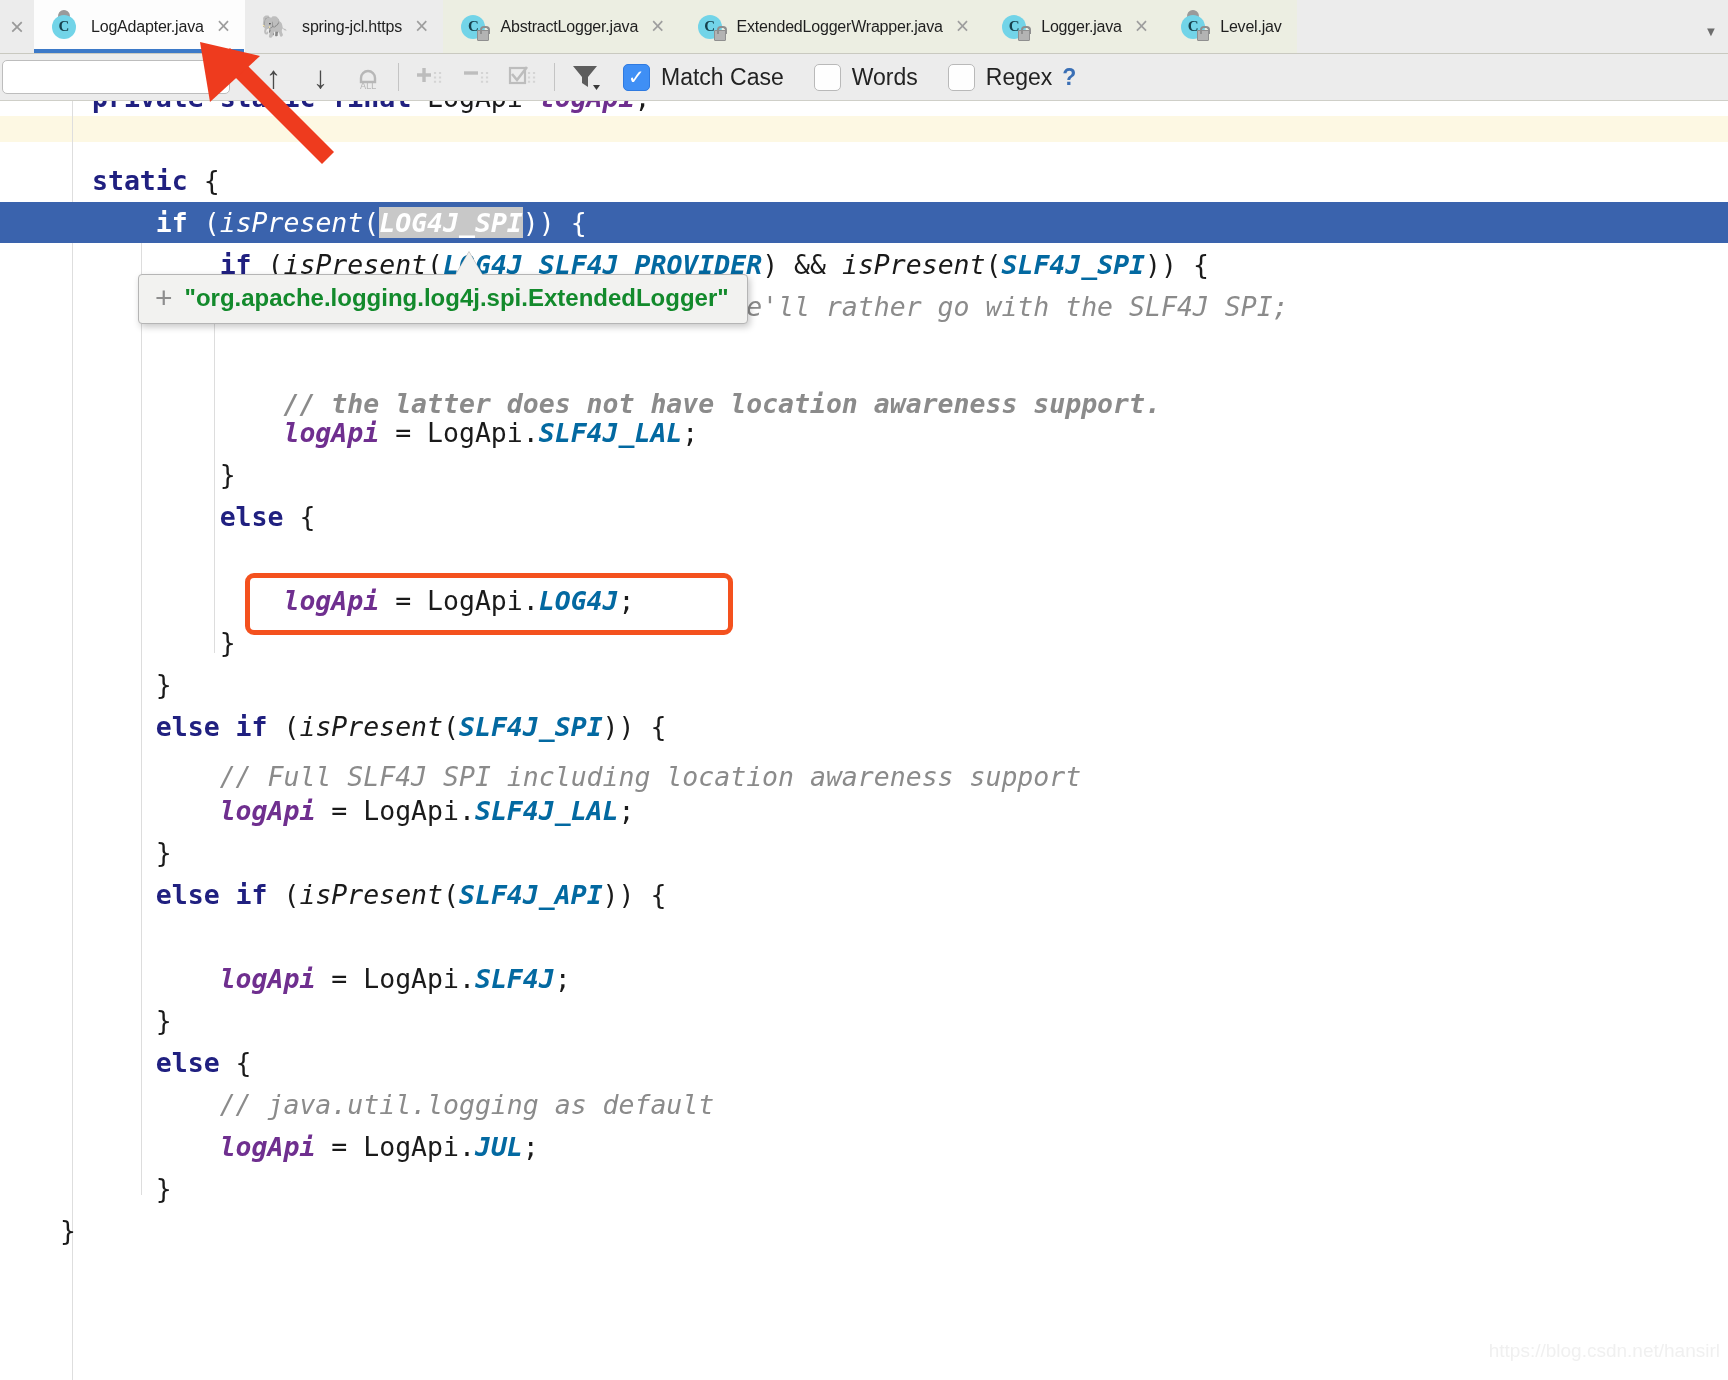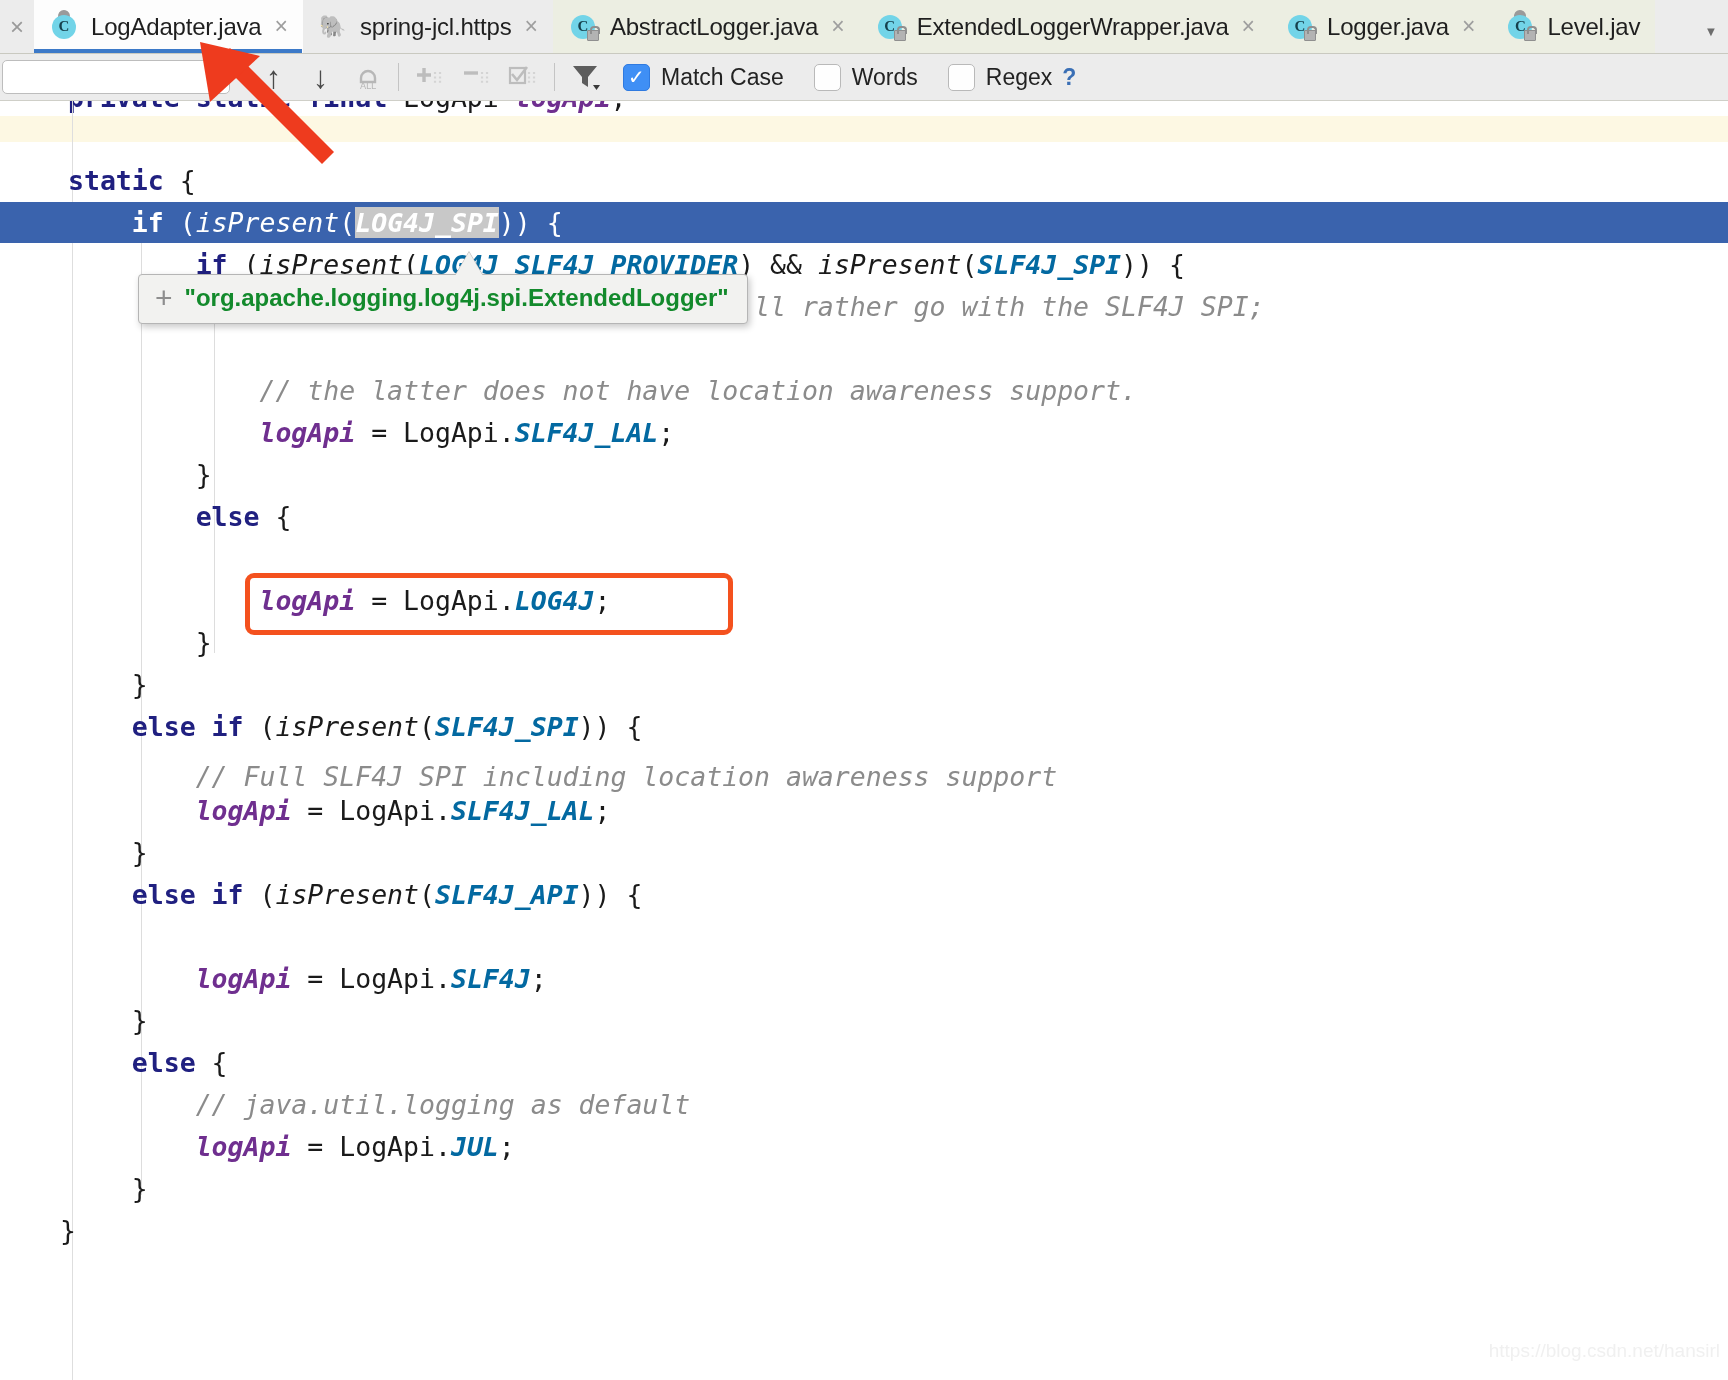--- a/index.html
+++ b/index.html
@@ -38,21 +38,21 @@
   }
   .tab.active {
     background: #fdfdfd;
   }
   .tab.plain { background: #ececec; }
   .tab-underline {
     position: absolute; left: 0; right: 0; bottom: 0; height: 4px;
     background: #3c79c8;
   }
   .tab-label {
-    font-size: 24px; color: #1f1f1f; letter-spacing: -0.2px;
+    font-size: 16px; color: #1f1f1f; letter-spacing: -0.2px;
   }
   .tab-x {
     color: #9e9e9e; font-size: 23px; font-weight: 300; line-height: 1;
     padding-left: 2px;
   }
   .ic { position: relative; width: 30px; height: 30px; flex: 0 0 30px; }
   .ic-class {
     position: absolute; left: 2px; top: 3px;
     width: 24px; height: 24px; border-radius: 50%;
     background: #72d4e8;
@@ -158,21 +158,21 @@
   }
   .gutter-line {
     position: absolute; left: 72px; top: 0; bottom: 0;
     width: 1px; background: #dedede;
   }
   .code-line {
     position: absolute; left: 0; right: 0;
     height: 41.5px;
     white-space: pre;
     line-height: 41.5px;
-    padding-left: 68px;
+    padding-left: 92px;
     color: #1a1a1a;
   }
   .band-yellow {
     position: absolute; left: 0; right: 0;
     background: #fdf8e3;
   }
   .band-blue {
     position: absolute; left: 0; right: 0;
     background: #3a63ad;
   }
@@ -396,21 +396,21 @@
   <div class="indent-guide" style="left:214px; top:184px; height:368px;"></div>
   <div class="indent-guide" style="left:141px; top:594px; height:500px;"></div>
 
   <div class="code-line" style="top:59px;"><span class="kw">static</span><span class="plain-t"> {</span></div>
 
   <div class="code-line on-blue" style="top:101px;"><span class="plain-t" style="color:transparent;">    </span><span class="kw" style="color:#fff;">if</span><span class="on-blue"> (</span><span class="mth" style="color:#fff;">isPresent</span><span class="on-blue">(</span><span class="match-hl">LOG4J_SPI</span><span class="on-blue">)) {</span></div>
 
   <div class="code-line" style="top:143px;"><span class="plain-t">        </span><span class="kw">if</span><span class="plain-t"> (</span><span class="mth">isPresent</span><span class="plain-t">(</span><span class="cst">LOG4J_SLF4J_PROVIDER</span><span class="plain-t">) &amp;&amp; </span><span class="mth">isPresent</span><span class="plain-t">(</span><span class="cst">SLF4J_SPI</span><span class="plain-t">)) {</span></div>
 
   <div class="code-line" style="top:185px;"><span class="plain-t">            </span><span class="cm">// log4j-to-slf4j bridge -&gt; we'll rather go with the SLF4J SPI;</span></div>
-  <div class="code-line" style="top:269px;"><span class="plain-t">            </span><span class="cm">// the latter does not have location awareness support.</span></div>
+  <div class="code-line" style="top:282px;font-weight:bold;"><span class="plain-t">            </span><span class="cm">// the latter does not have location awareness support.</span></div>
 
   <div class="code-line" style="top:311px;"><span class="plain-t">            </span><span class="fld">logApi</span><span class="plain-t"> = LogApi.</span><span class="cst">SLF4J_LAL</span><span class="plain-t">;</span></div>
   <div class="code-line" style="top:353px;"><span class="plain-t">        }</span></div>
   <div class="code-line" style="top:395px;"><span class="plain-t">        </span><span class="kw">else</span><span class="plain-t"> {</span></div>
   <div class="code-line" style="top:479px;"><span class="plain-t">            </span><span class="fld">logApi</span><span class="plain-t"> = LogApi.</span><span class="cst">LOG4J</span><span class="plain-t">;</span></div>
   <div class="code-line" style="top:521px;"><span class="plain-t">        }</span></div>
   <div class="code-line" style="top:563px;"><span class="plain-t">    }</span></div>
 
   <div class="code-line" style="top:605px;"><span class="plain-t">    </span><span class="kw">else if</span><span class="plain-t"> (</span><span class="mth">isPresent</span><span class="plain-t">(</span><span class="cst">SLF4J_SPI</span><span class="plain-t">)) {</span></div>
   <div class="code-line" style="top:647px;margin-top:8px;"><span class="plain-t">        </span><span class="cm">// Full SLF4J SPI including location awareness support</span></div>

